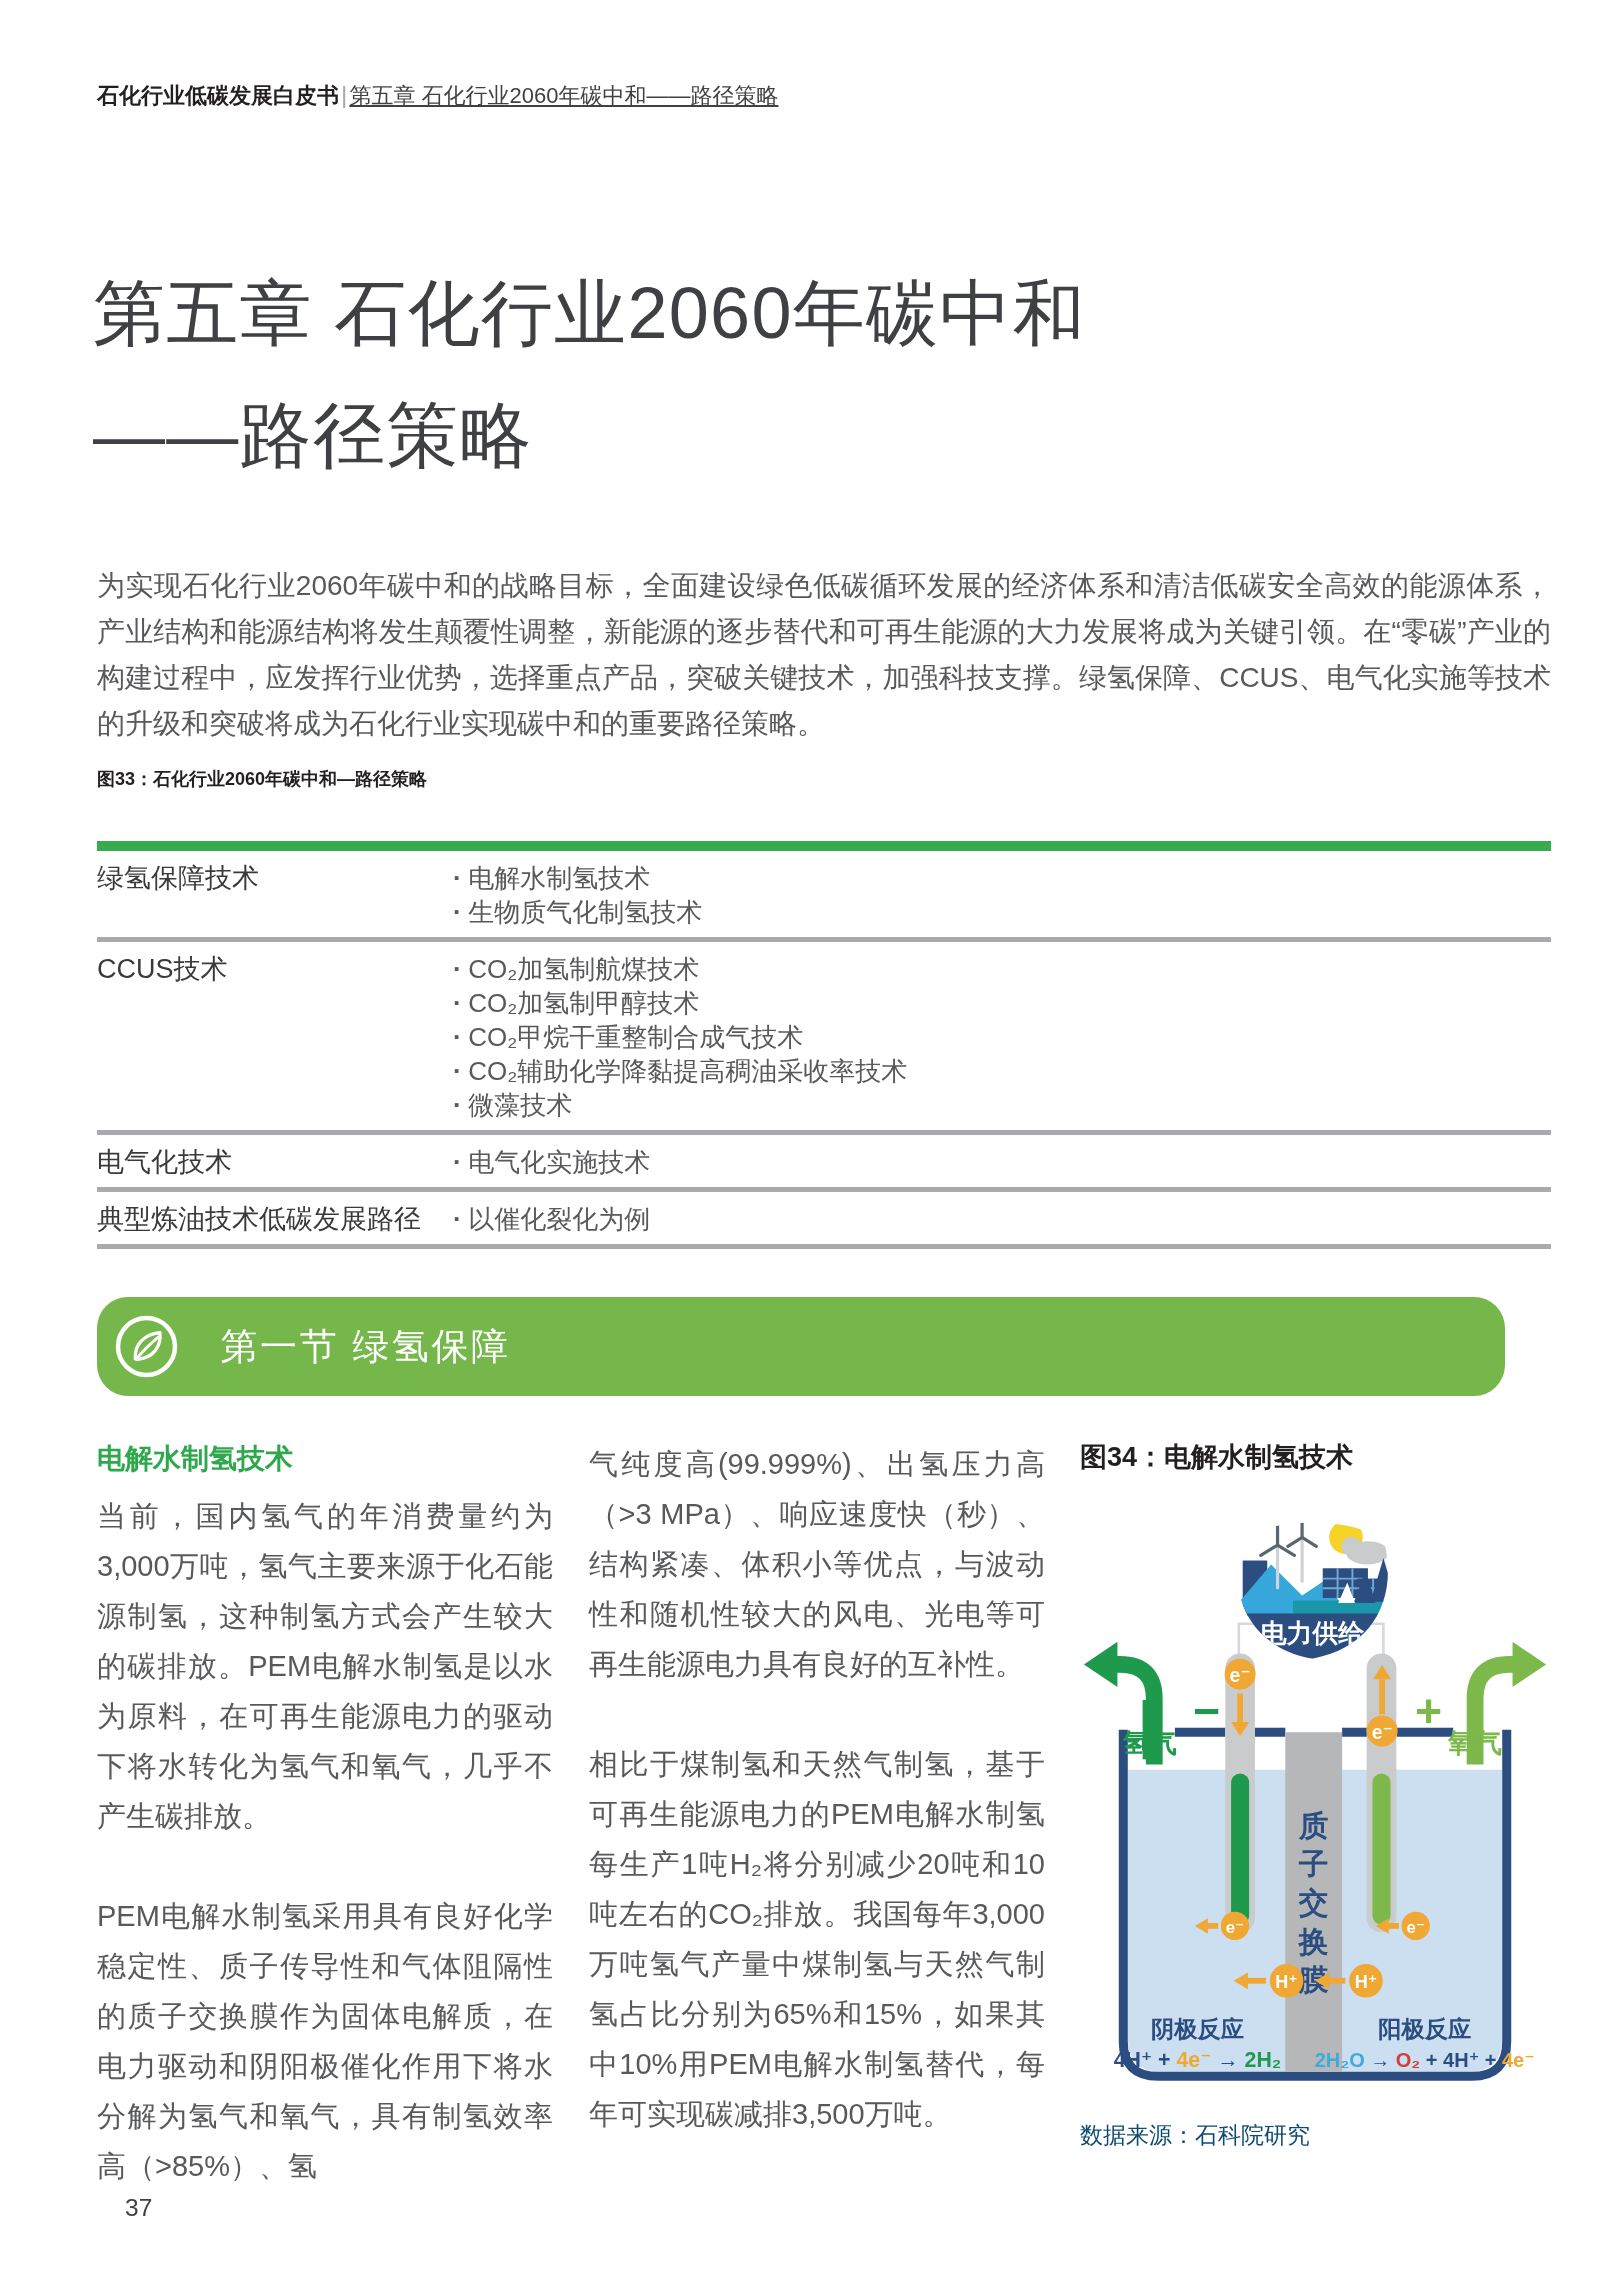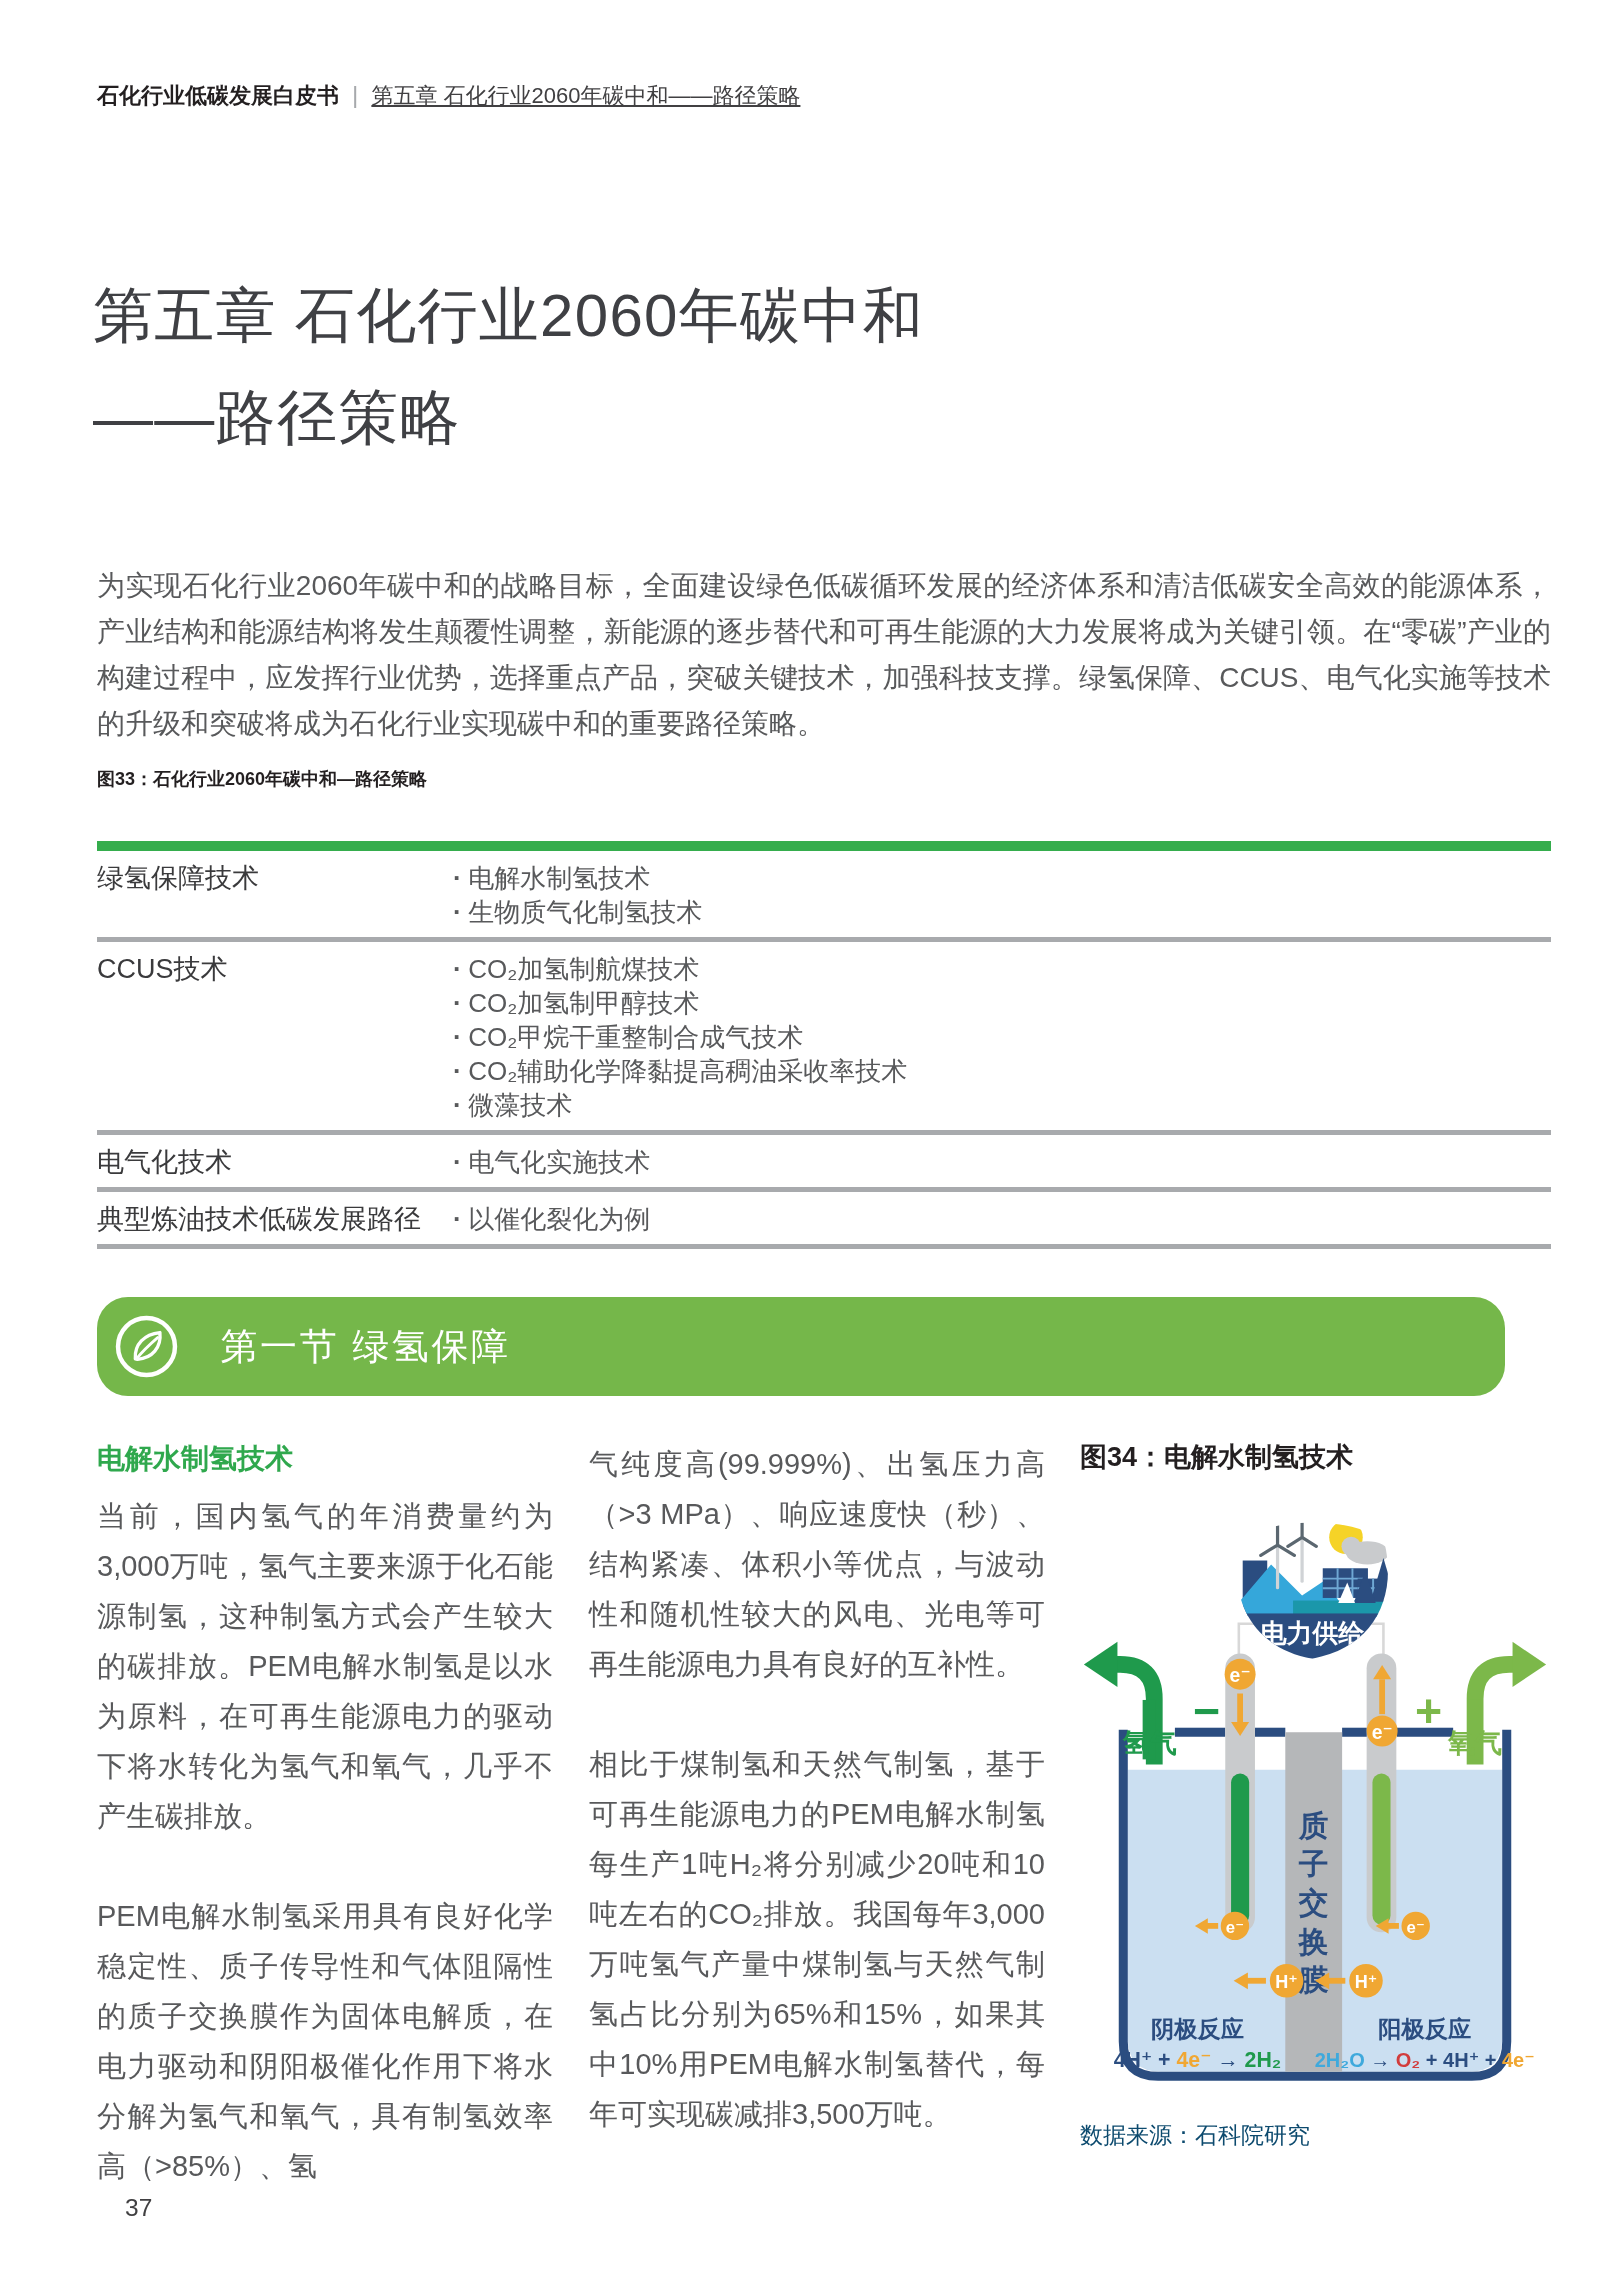--- a/index.html
+++ b/index.html
@@ -2,26 +2,26 @@
 <html style="font-size:10.3px"><head>
 <meta charset="utf-8">
 <style>
   * { margin:0; padding:0; box-sizing:border-box; }
   html,body { width:1623px; }
   body {
     height:2295px; position:relative; background:#ffffff;
     font-family:"Liberation Sans","DejaVu Sans",sans-serif; color:#414042;
   }
   
-  .header { position:absolute; top:81px; left:97px; display:flex; align-items:baseline; gap:13px; font-size:22px; }
+  .header { position:absolute; top:81px; left:97px; display:flex; align-items:baseline; gap:2px; font-size:22px; }
   .header .book { font-weight:700; color:#231f20; }
   .header .sep  { color:#a7a9ac; font-weight:300; font-size:24.5px; }
   .header .chapter { color:#414042;text-decoration:underline; }
   
-  .title { position:absolute; top:265px; left:93px; font-size:60px; font-weight:300; color:#3f4044; line-height:1.7; letter-spacing:1.3px; }
+  .title { position:absolute; top:252px; left:93px; font-size:72px; font-weight:300; color:#3f4044; line-height:1.7; letter-spacing:1.3px; }
   
   .intro { position:absolute; top:563px; left:97px; width:1454px; font-size:28px; line-height:1.64; color:#58595b; text-align:justify; }
   
   .fig33-cap { position:absolute; top:767px; left:97px; font-size:18px; font-weight:700; color:#231f20; }
   .table { position:absolute; top:841px; left:97px; width:1454px; }
   .table .topbar { height:9.7px; background:#35ad4d; }
   .trow { display:flex; border-bottom:5.2px solid #a8aaad; padding:10.3px 0 7.7px; }
   .tlabel { width:356px; flex:none; font-size:27px; font-weight:400; color:#3a3a3c; line-height:34px; }
   .titems { flex:1; }
   .titem { font-size:26px; color:#58595b; line-height:34px; }

